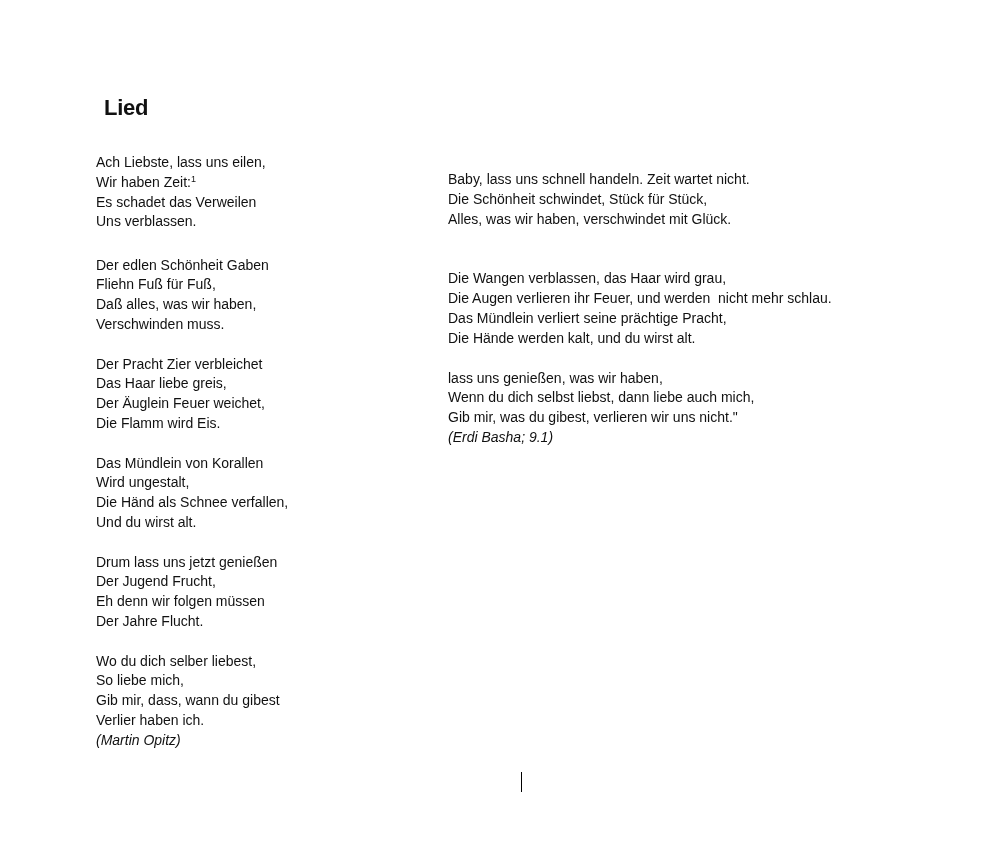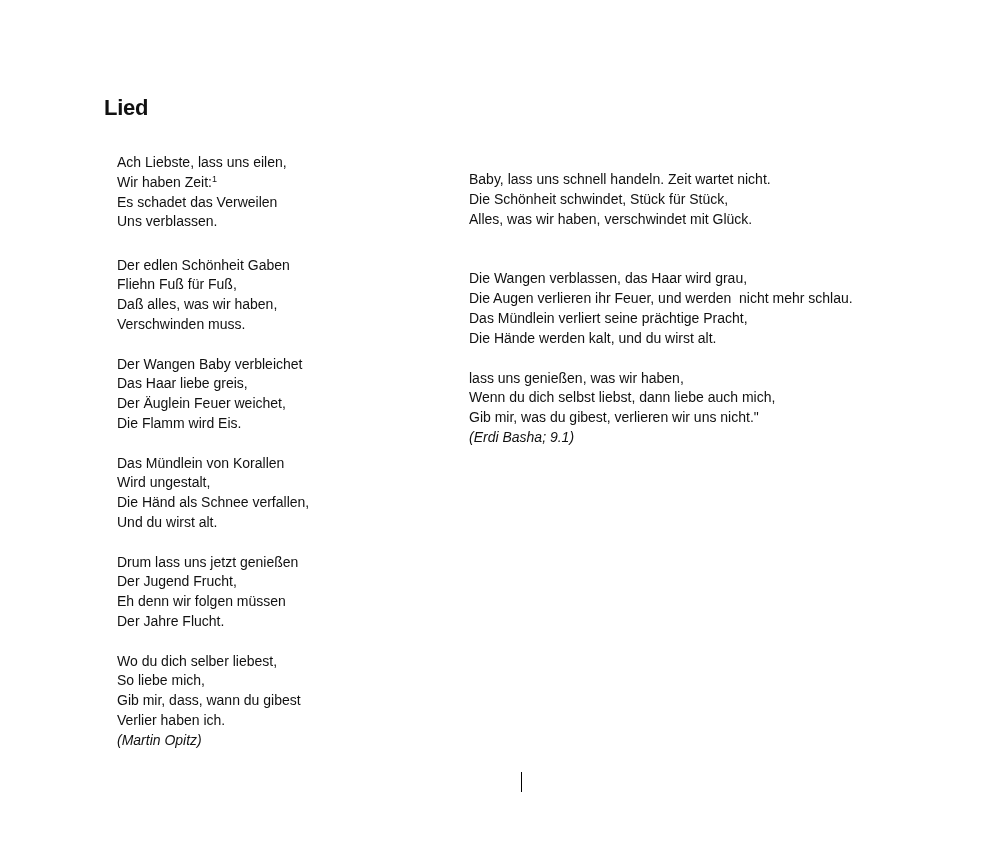--- a/index.html
+++ b/index.html
@@ -6,21 +6,21 @@
   body {
     width: 983px; height: 850px; position: relative; overflow: hidden;
     font-family: "Liberation Sans", "DejaVu Sans", sans-serif;
     color: #111111;
   }
   .title {
     position: absolute; left: 96px; top: 86px;
     font-size: 22px; font-weight: bold; line-height: 28px;
     letter-spacing: -0.3px;
   }
-  .col { position: absolute; font-size: 14px; line-height: 19.8px; margin-left: 21px; }
+  .col { position: absolute; font-size: 14px; line-height: 19.8px; }
   .col-left { left: 96px; top: 153px; }
   .col-right { left: 448px; top: 170px; }
   .stanza { margin: 0; }
   .line { display: block; white-space: pre; }
   .gap-left { height: 23.5px; }
   .gap-right-big { height: 40px; }
   .gap-right { height: 20px; }
   .attrib { font-style: italic; }
   sup { font-size: 9px; line-height: 0; vertical-align: 5px; }
   .cursor {
@@ -42,21 +42,21 @@
   </div>
   <div class="gap-left"></div>
   <div class="stanza">
     <span class="line">Der edlen Schönheit Gaben</span>
     <span class="line">Fliehn Fuß für Fuß,</span>
     <span class="line">Daß alles, was wir haben,</span>
     <span class="line">Verschwinden muss.</span>
   </div>
   <div class="gap-left" style="height:19.8px"></div>
   <div class="stanza">
-    <span class="line">Der Wangen Baby verbleichet</span>
+    <span class="line">Der Pracht Zier verbleichet</span>
     <span class="line">Das Haar liebe greis,</span>
     <span class="line">Der Äuglein Feuer weichet,</span>
     <span class="line">Die Flamm wird Eis.</span>
   </div>
   <div class="gap-left" style="height:19.8px"></div>
   <div class="stanza">
     <span class="line">Das Mündlein von Korallen</span>
     <span class="line">Wird ungestalt,</span>
     <span class="line">Die Händ als Schnee verfallen,</span>
     <span class="line">Und du wirst alt.</span>

